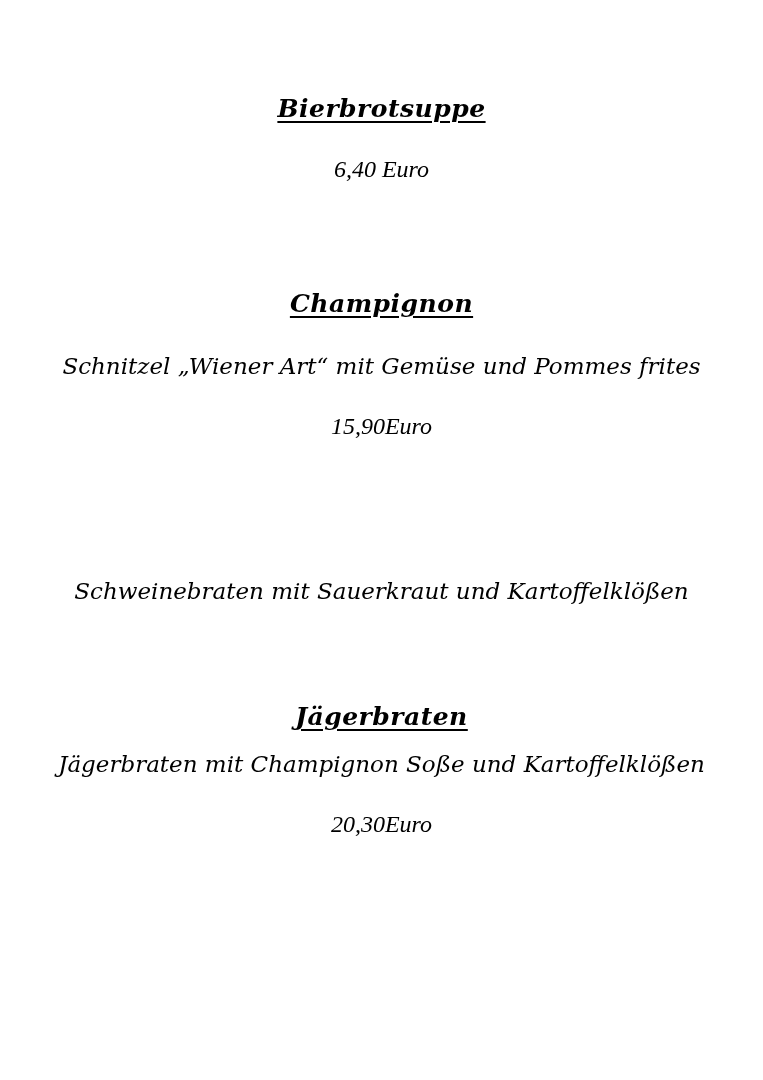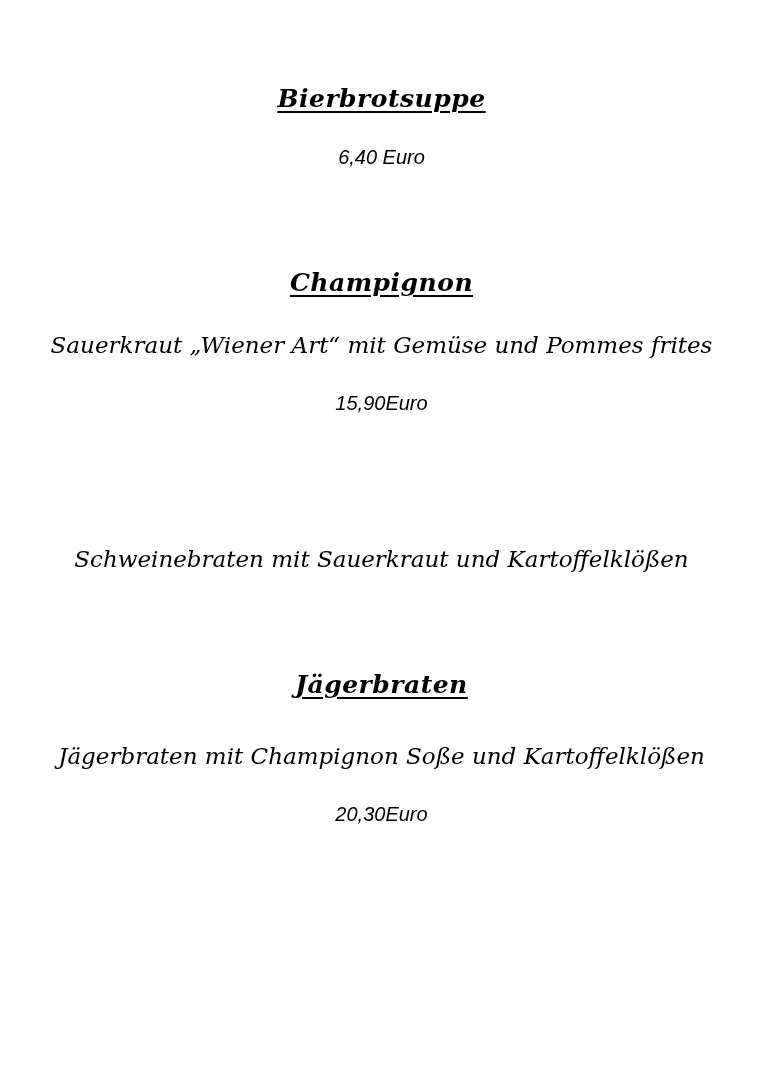--- a/index.html
+++ b/index.html
@@ -14,21 +14,21 @@
     font-family: "DejaVu Serif", serif;
     color: #000000;
     overflow: hidden;
   }
   .page {
     position: relative;
     width: 763px;
     height: 776px;
     background: #ffffff;
     box-sizing: border-box;
-    padding: 6px 40px;
+    padding: 16px 40px;
   }
   .menu-list {
     margin: 0;
     padding: 0;
     list-style: none;
   }
   .menu-item {
     text-align: center;
   }
   .dish-title {
@@ -46,60 +46,60 @@
   .dish-desc {
     font-family: "DejaVu Serif", serif;
     font-style: italic;
     font-weight: 400;
     font-size: 23px;
     line-height: 1.3;
     margin: 0;
     white-space: nowrap;
   }
   .dish-price {
-    font-family: Liberation Sans, sans-serif;
+    font-family: Liberation Serif, serif;
     font-style: italic;
     font-weight: 400;
-    font-size: 20px;
+    font-size: 24px;
     line-height: 1.3;
-    margin: 0;
+    margin: 6px;
   }
 
   
   .item-1 { padding-top: 78px; }
   .item-1 .dish-desc,
   .item-1 .dish-price { margin-top: 30px; }
 
   .item-2 { padding-top: 98px; }
   .item-2 .dish-desc { margin-top: 33px; }
   .item-2 .dish-price { margin-top: 29px; }
 
   .item-3 { padding-top: 95px; }
   .item-3 .dish-desc { margin-top: 34px; text-align: center; }
   .item-3 .dish-price { margin-top: 29px; }
 
   .item-4 { padding-top: 95px; }
-  .item-4 .dish-desc { margin-top: 42px; font-style: italic; }
+  .item-4 .dish-desc { margin-top: 18px; font-style: italic; }
   .item-4 .dish-price { margin-top: 29px; }
 </style>
 </head>
 <body>
 
 <div class="page">
   <ul class="menu-list">
 
     <li class="menu-item item-1">
       <div class="dish-title">Bierbrotsuppe</div>
 
       <div class="dish-price">6,40 Euro</div>
     </li>
 
     <li class="menu-item item-2">
       <div class="dish-title">Champignon</div>
-      <div class="dish-desc">Sauerkraut „Wiener Art“ mit Gemüse und Pommes frites</div>
+      <div class="dish-desc">Schnitzel „Wiener Art“ mit Gemüse und Pommes frites</div>
       <div class="dish-price">15,90Euro</div>
     </li>
 
     <li class="menu-item item-3">
       <div class="dish-desc">Schweinebraten mit Sauerkraut  und Kartoffelklößen</div>
     </li>
 
     <li class="menu-item item-4">
       <div class="dish-title">Jägerbraten</div>
       <div class="dish-desc">Jägerbraten  mit Champignon Soße und Kartoffelklößen</div>

